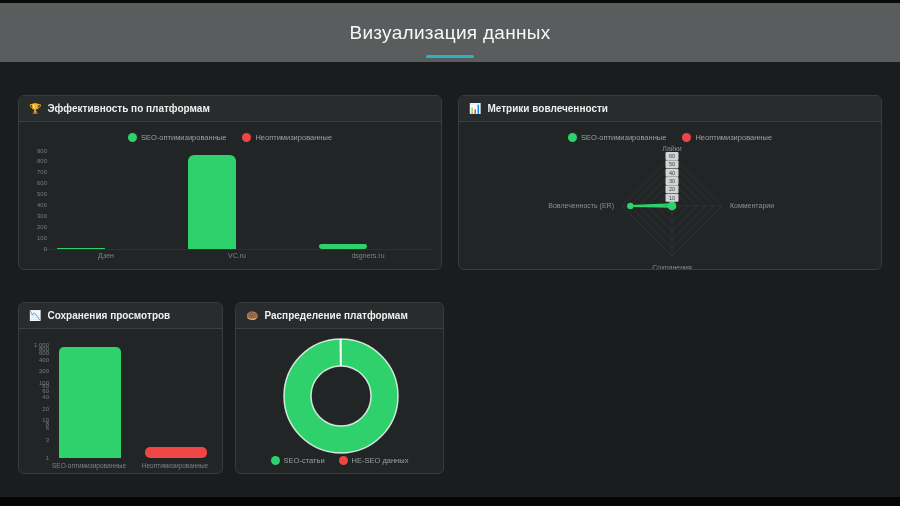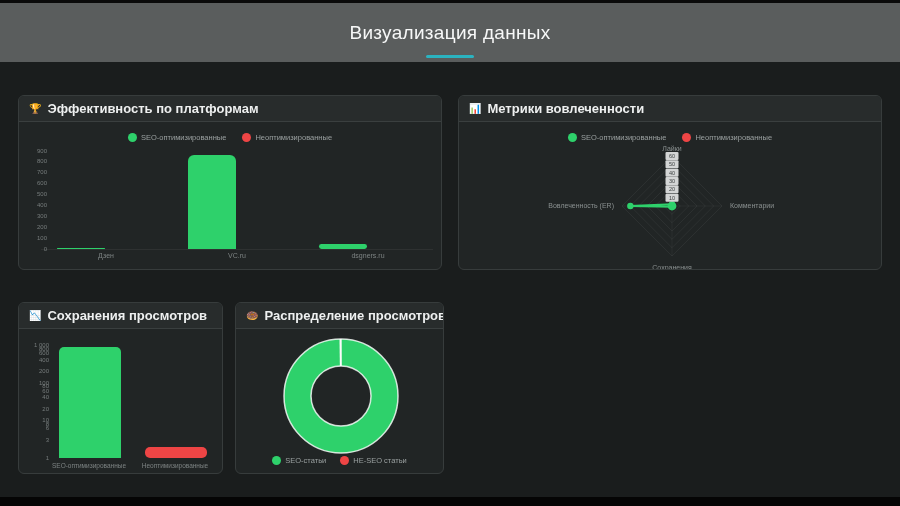--- a/index.html
+++ b/index.html
@@ -7,21 +7,21 @@
   .stage{position:relative;width:900px;height:506px;overflow:hidden;background:#0a0a0a;}
   .app-header{position:absolute;top:3px;left:0;width:900px;height:59px;background:#5a5d5d;}
   .app-title{position:absolute;top:19px;left:0;width:100%;text-align:center;font-size:19px;color:#f7f8f8;letter-spacing:.3px;}
   .title-underline{position:absolute;top:52px;left:50%;transform:translateX(-50%);width:48px;height:3px;border-radius:2px;background:#2bb3c0;}
   .main{position:absolute;top:62px;left:0;width:900px;height:435px;background:#1a1d1d;}
   .bottom-strip{position:absolute;left:0;bottom:0;width:900px;height:9px;background:#050505;}
 
   .panel{position:absolute;background:#212525;border:1px solid #373c3c;border-radius:6px;box-sizing:border-box;overflow:hidden;}
   .panel-header{height:26px;background:#282c2c;border-bottom:1px solid #3a3f3f;display:flex;align-items:center;padding:0 10px;gap:6px;box-sizing:border-box;}
   .panel-icon{font-size:10px;line-height:1;}
-  .panel-title{font-size:13px;font-weight:bold;color:#eef0f0;white-space:nowrap;}
+  .panel-title{font-size:10px;font-weight:bold;color:#eef0f0;white-space:nowrap;}
 
   #panel1{left:18px;top:95px;width:424px;height:175px;}
   #panel2{left:458px;top:95px;width:424px;height:175px;}
   #panel3{left:18px;top:302px;width:205px;height:172px;}
   #panel4{left:235px;top:302px;width:209px;height:172px;}
 
   .legend-row{position:absolute;top:37px;left:0;right:0;display:flex;justify-content:center;align-items:center;gap:16px;}
   .legend-row.legend-bottom{top:153px;gap:14px;}
   .legend-item{display:flex;align-items:center;gap:4px;font-size:7.5px;color:#9aa0a0;cursor:pointer;white-space:nowrap;}
   .legend-dot{width:9px;height:9px;border-radius:50%;display:inline-block;background:#888;}
@@ -163,36 +163,36 @@
         <div class="bar" style="left: 39.5px; top: 44.1257px; width: 62px; height: 110.874px; background: rgb(46, 209, 107); border-radius: 5px 5px 0px 0px;"></div>
         <div class="bar" style="left: 125.5px; top: 143.711px; width: 62px; height: 11.2886px; background: rgb(238, 69, 69); border-radius: 5px;"></div>
       </div>
     <span class="xlabel small" style="left:70px;top:159px">SEO-оптимизированные</span>
     <span class="xlabel small" style="left:156px;top:159px">Неоптимизированные</span>
   </section>
 
   <section class="panel" id="panel4">
     <div class="panel-header">
       <span class="panel-icon">🍩</span>
-      <span class="panel-title">Распределение просмотров</span>
+      <span class="panel-title">Распределение платформам</span>
     </div>
     <svg class="chart-svg" id="p4-svg" width="207" height="170">
         <circle cx="105" cy="93" r="43.5" fill="none" stroke="#2ed16b" stroke-width="27"></circle>
         <path d="M 104.39733226750405 49.50417500949996 A 43.5 43.5 0 0 1 104.99924078177543 49.50000000662543" fill="none" stroke="#ee4545" stroke-width="27"></path>
         <circle cx="105" cy="93" r="57" fill="none" stroke="rgba(255,255,255,0.8)" stroke-width="1.5"></circle>
         <circle cx="105" cy="93" r="30" fill="none" stroke="rgba(255,255,255,0.8)" stroke-width="1.5"></circle>
         <line x1="105" y1="63" x2="105" y2="36" stroke="rgba(255,255,255,0.9)" stroke-width="1.5"></line>
         <line x1="104.58436708103729" y1="63.002879316896525" x2="104.21029745397082" y2="36.005470702103395" stroke="rgba(255,255,255,0.9)" stroke-width="1.5"></line>
       </svg>
     <div class="legend-row legend-bottom">
       <span class="legend-item">
         <i class="legend-dot" style="background-color: rgb(46, 209, 107);"></i>
         <span>SEO-статьи</span>
       </span>
       <span class="legend-item">
         <i class="legend-dot" style="background-color: rgb(238, 69, 69);"></i>
-        <span>НЕ-SEO статьи</span>
+        <span>НЕ-SEO данных</span>
       </span>
     </div>
   </section>
 
   <div class="bottom-strip"></div>
 </div>
 
 </body></html>

